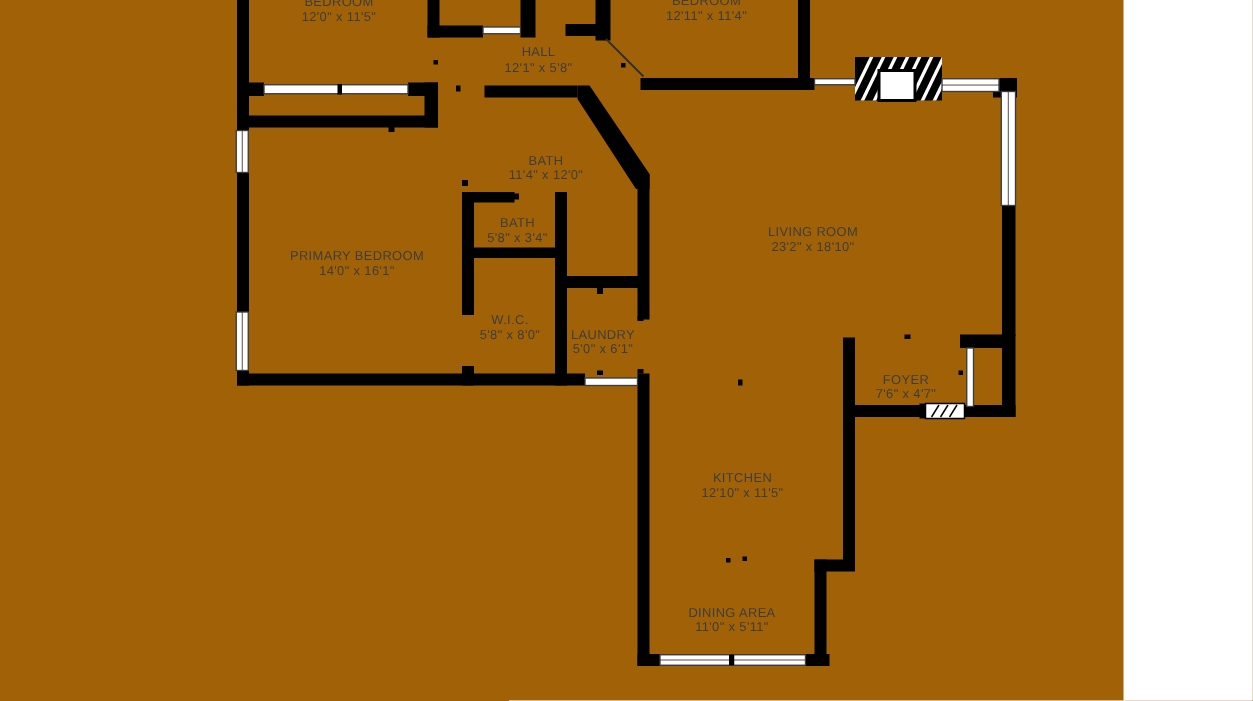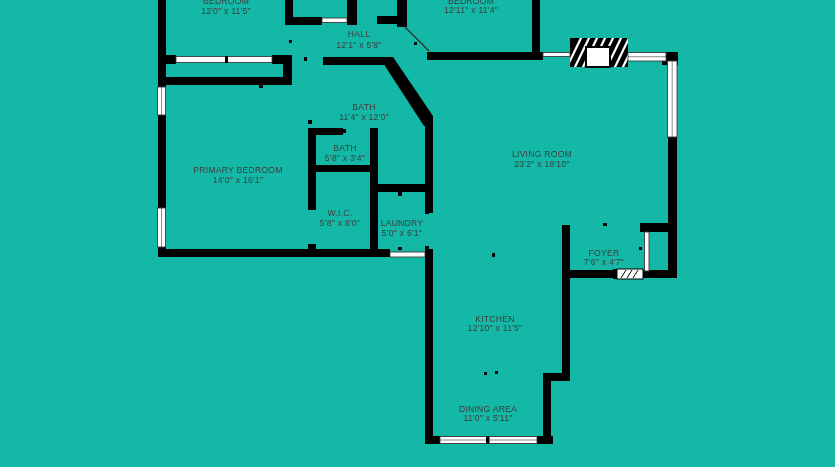--- a/index.html
+++ b/index.html
@@ -1,16 +1,16 @@
 <!DOCTYPE html>
 <html><head>
 <meta charset="utf-8">
 <style>
   html,body{margin:0;padding:0;background:#ffffff;}
-  #canvas{position:relative;width:835px;height:467px;background:#14b8a6;overflow:hidden;
+  #canvas{position:relative;width:749px;height:467px;background:#a16207;overflow:hidden;
           font-family:"Liberation Sans", sans-serif;}
   svg{display:block;}
   .room-name, .room-dims{
     font-family:"Liberation Sans", sans-serif;
     font-size:8.6px;
     fill:#3d3d3d;
     letter-spacing:0.25px;
     text-anchor:middle;
   }
   .win{fill:#ffffff;stroke:#3c3c3c;stroke-width:0.9;}

